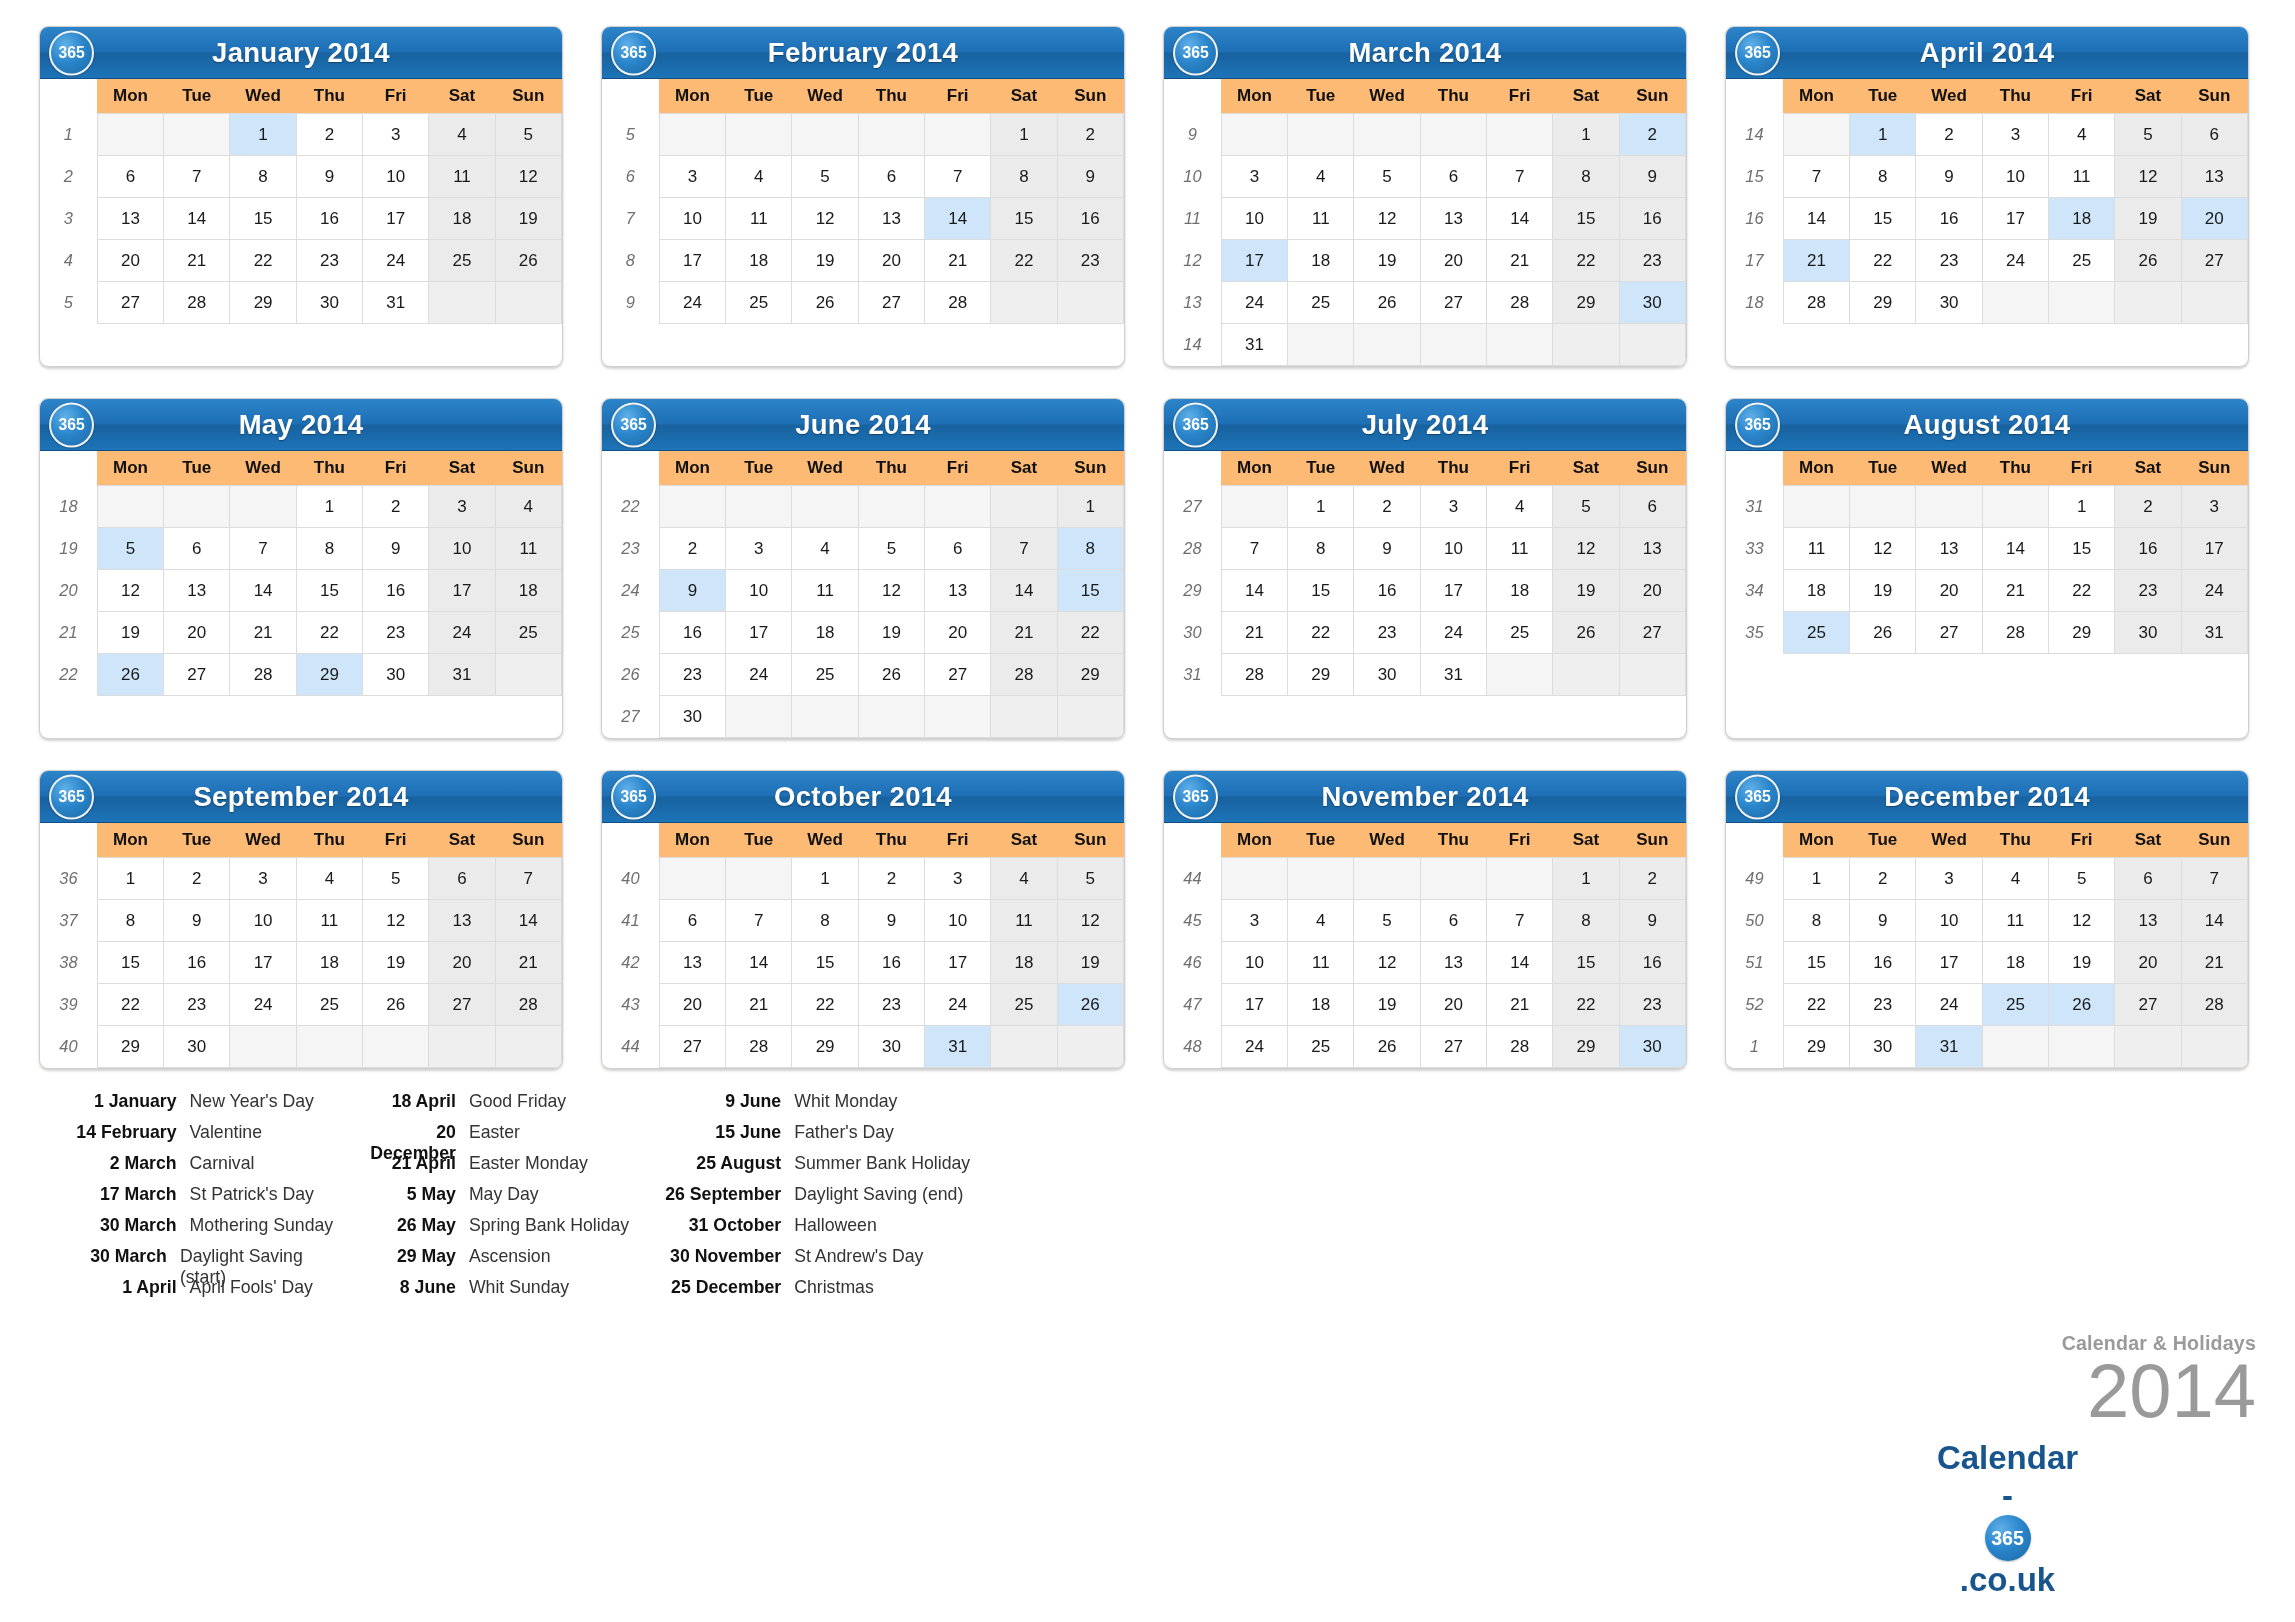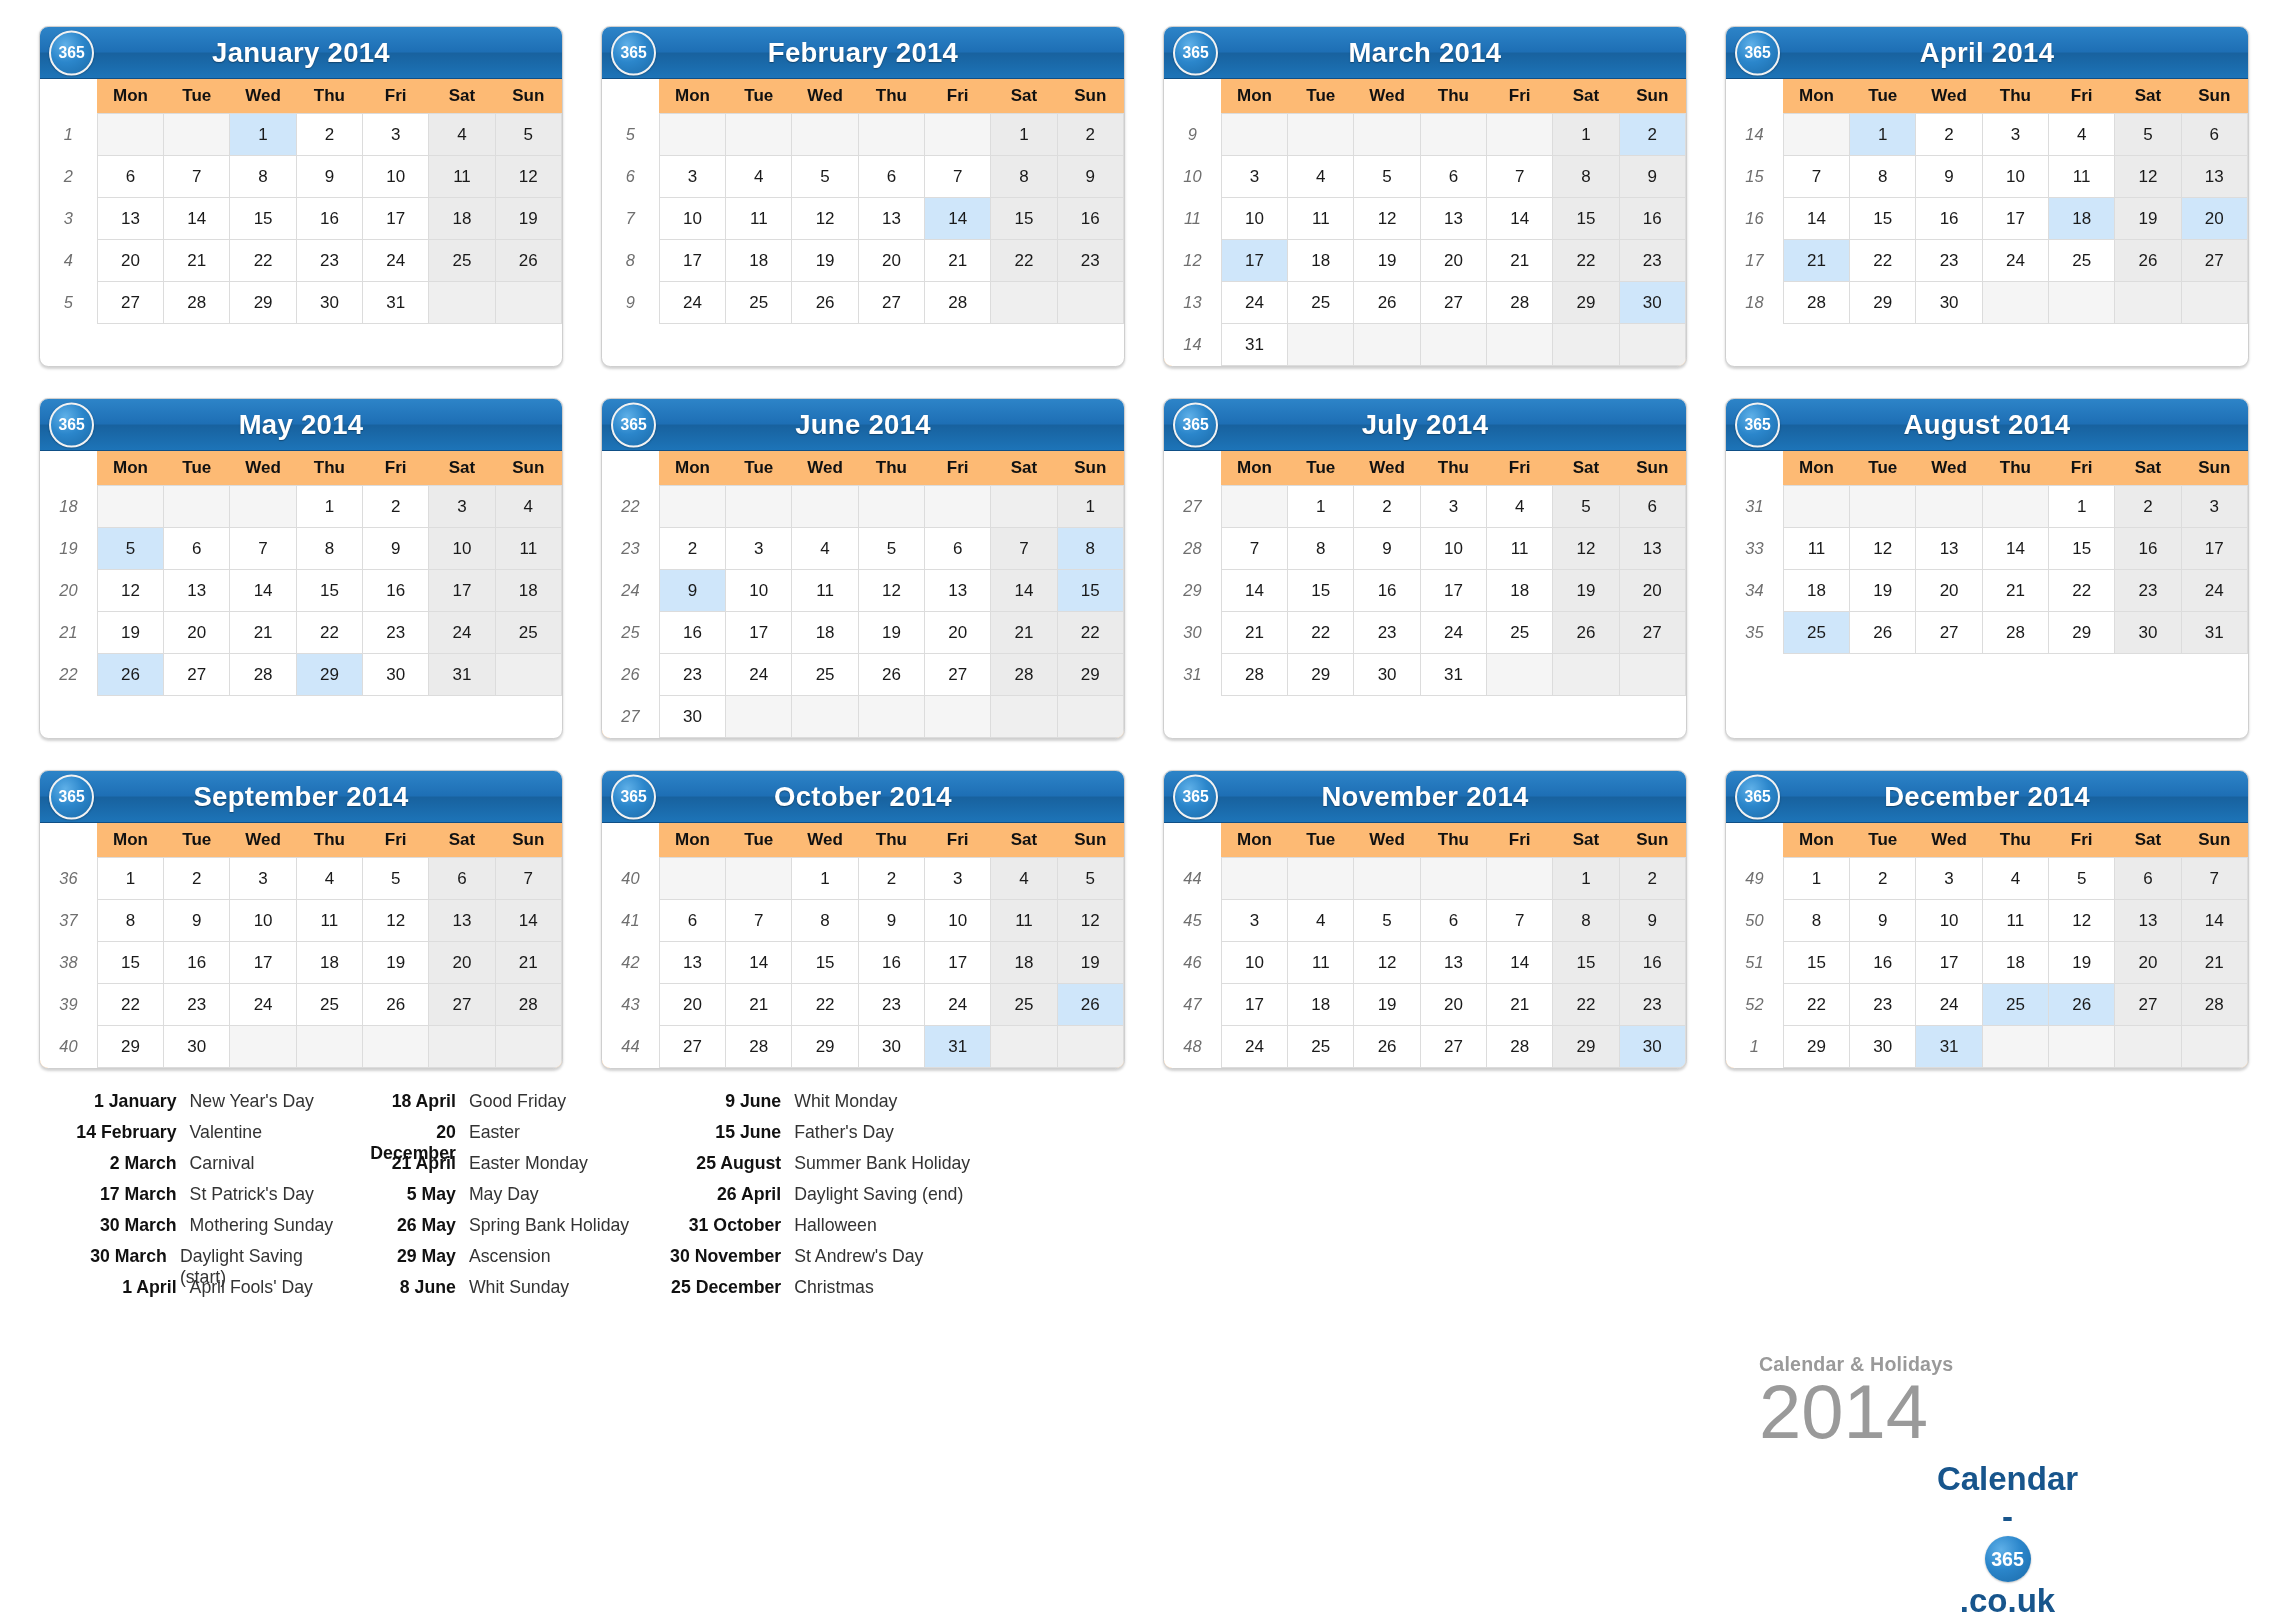--- a/index.html
+++ b/index.html
@@ -129,23 +129,23 @@
   .col-w3 { width: 340px; }
   .col-w4 { width: 281px; }
   .legend-date.w1 { width: 118px; }
   .legend-date.w2 { width: 98px; }
   .legend-date.w3 { width: 124px; }
   .legend-date.w4 { width: 144px; }
 
   .brand-block {
     position: absolute;
     right: 39px;
-    bottom: 3px;
+    bottom: 24px;
     width: 497px;
-    text-align: left;
+    text-align: right;
   }
   .brand-sub {
     color: #9a9a9a;
     font-size: 19.6px;
     font-weight: bold;
     letter-spacing: 0.2px;
   }
   .brand-year {
     color: #9a9a9a;
     font-size: 76px;
@@ -1128,21 +1128,21 @@
         </div>
         <div class="legend-row">
           <div class="legend-date w3">15 June</div>
           <div class="legend-name">Father's Day</div>
         </div>
         <div class="legend-row">
           <div class="legend-date w3">25 August</div>
           <div class="legend-name">Summer Bank Holiday</div>
         </div>
         <div class="legend-row">
-          <div class="legend-date w3">26 April</div>
+          <div class="legend-date w3">26 September</div>
           <div class="legend-name">Daylight Saving (end)</div>
         </div>
         <div class="legend-row">
           <div class="legend-date w3">31 October</div>
           <div class="legend-name">Halloween</div>
         </div>
         <div class="legend-row">
           <div class="legend-date w3">30 November</div>
           <div class="legend-name">St Andrew's Day</div>
         </div>

